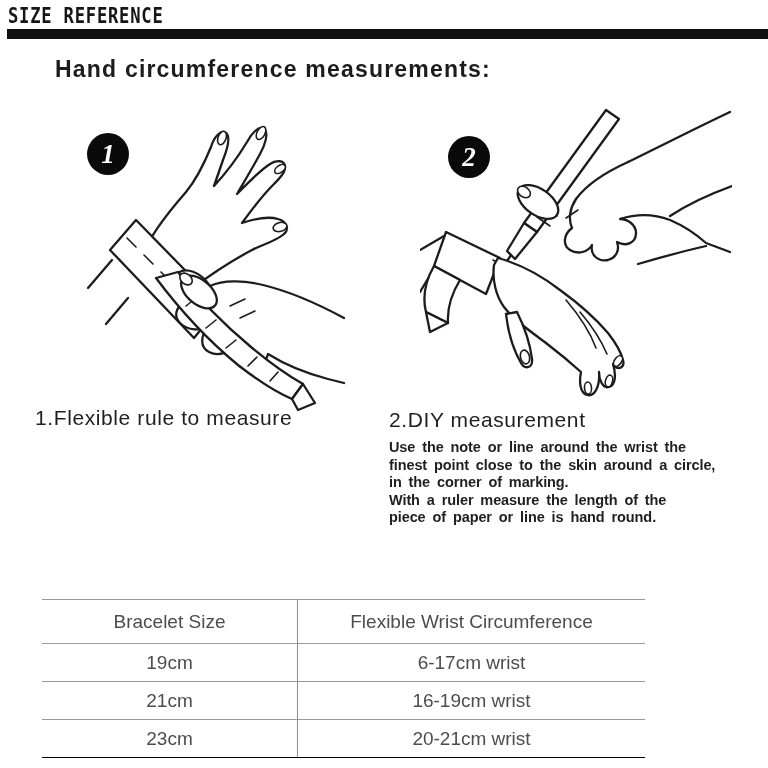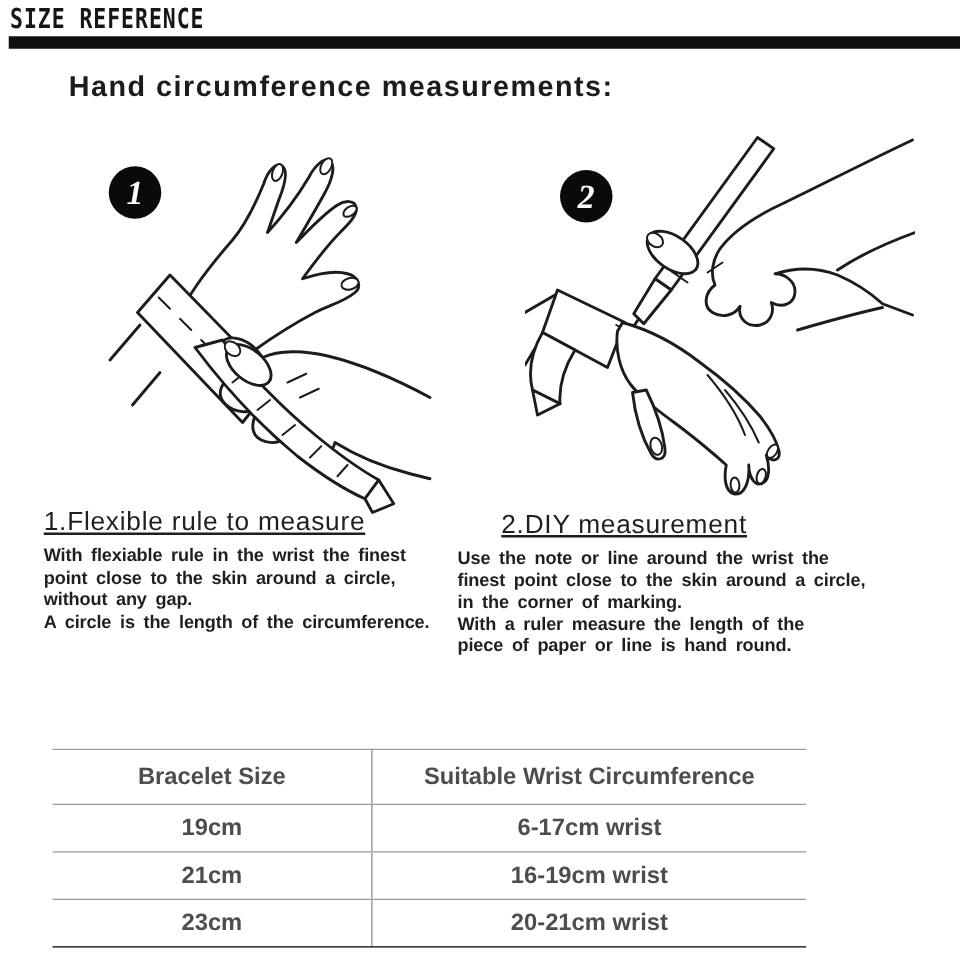--- a/index.html
+++ b/index.html
@@ -28,39 +28,39 @@
     font-family:"Liberation Serif", serif;font-style:italic;font-weight:bold;
     font-size:27px;color:#ffffff;line-height:1;
   }
   .badge1{left:87px;top:133px;}
   .badge2{left:448px;top:136px;}
 
   .fig1{left:82px;top:120px;}
   .fig2{left:420px;top:102px;}
 
   .step-heading{
-    font-size:21px;font-weight:500;letter-spacing:0.6px;color:#1f1f1f;white-space:nowrap;text-decoration:underline;
+    font-size:21px;font-weight:500;letter-spacing:0.6px;color:#1f1f1f;white-space:nowrap;
   }
   .heading1{left:35px;top:406px;}
-  .heading2{left:389px;top:408px;margin-left:12px;}
+  .heading2{left:389px;top:408px;}
 
   .step-body{
     font-size:14.5px;font-weight:bold;line-height:17.5px;color:#1f1f1f;
     letter-spacing:-0.1px;word-spacing:3px;white-space:pre-line;
   }
   .body1{left:35px;top:437px;width:330px;}
-  .body2{left:366px;top:439px;width:365px;}
+  .body2{left:389px;top:439px;width:365px;}
 
   table.size-table{
     position:absolute;left:42px;top:599px;width:603px;
     border-collapse:collapse;table-layout:fixed;
     font-size:19px;color:#4d4d4d;
   }
   .size-table th,.size-table td{
-    border-top:1px solid #9a9a9a;text-align:center;font-weight:bold;padding:0;
+    border-top:1px solid #9a9a9a;text-align:center;font-weight:normal;padding:0;
   }
   .size-table th{height:43px;}
   .size-table td{height:37px;margin-top:37px;}
   .size-table th:first-child,.size-table td:first-child{
     width:255px;border-right:1px solid #8c8c8c;
   }
   .size-table tbody tr:last-child td{border-bottom:1px solid #000000;}
 
   svg .ln{fill:none;stroke:#1c1c1c;stroke-width:2.3;stroke-linecap:round;stroke-linejoin:round;}
   svg .fl{fill:#ffffff;}
@@ -134,37 +134,33 @@
   </svg>
 
   <div class="abs badge badge1">
     <span>1</span>
   </div>
   <div class="abs badge badge2">
     <span>2</span>
   </div>
 
   <div class="abs step-heading heading1">1.Flexible rule to measure</div>
-  <div class="abs step-body body1">With flexiable rule in the wrist the finest
-point close to the skin around a circle,
-without any gap.
-A circle is the length of the circumference.</div>
 
   <div class="abs step-heading heading2">2.DIY measurement</div>
   <div class="abs step-body body2">Use the note or line around the wrist the
 finest point close to the skin around a circle,
 in the corner of marking.
 With a ruler measure the length of the
 piece of paper or line is hand round.</div>
 
   <table class="size-table">
     <thead>
       <tr>
         <th>Bracelet Size</th>
-        <th>Suitable Wrist Circumference</th>
+        <th>Flexible Wrist Circumference</th>
       </tr>
     </thead>
     <tbody>
       <tr>
         <td>19cm</td>
         <td>6-17cm wrist</td>
       </tr>
       <tr>
         <td>21cm</td>
         <td>16-19cm wrist</td>

